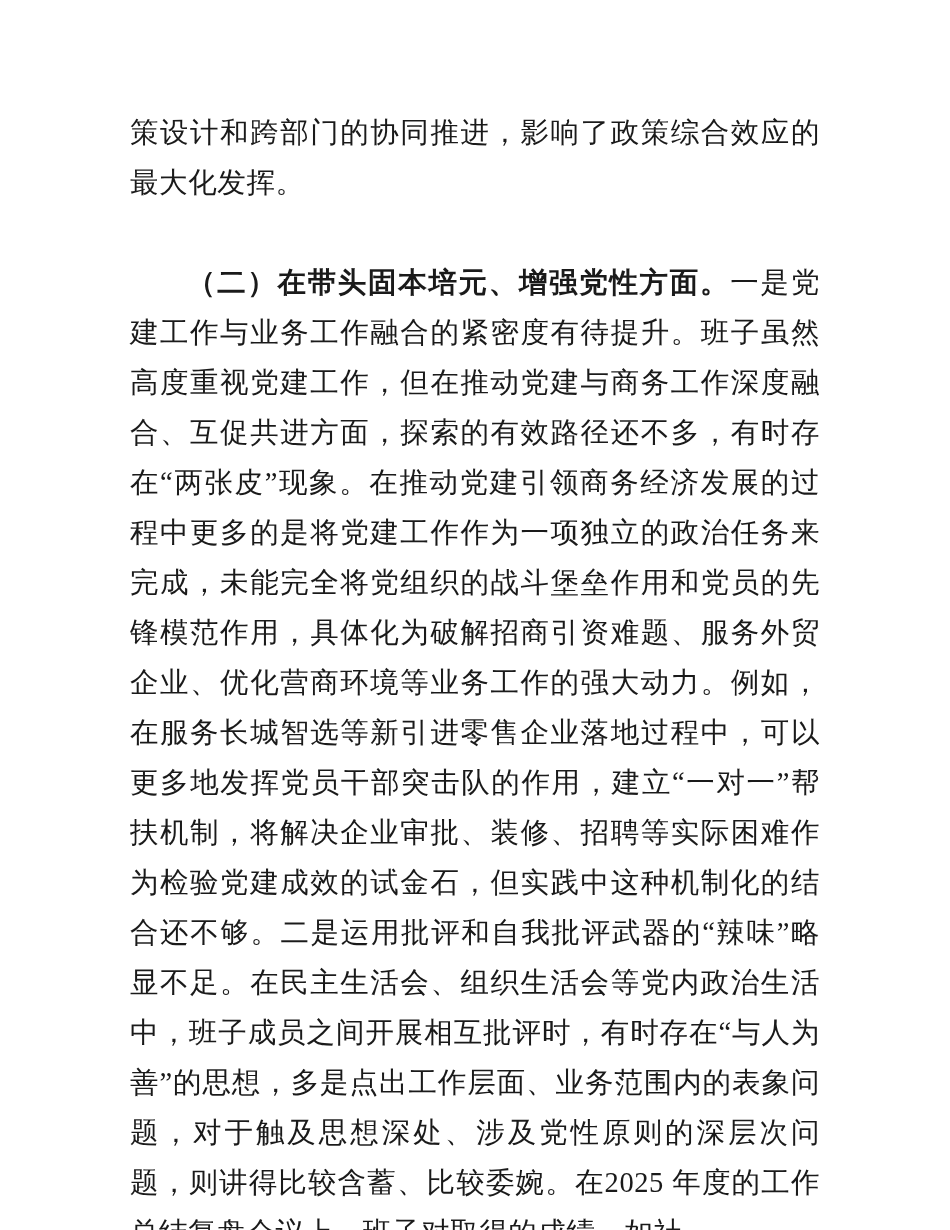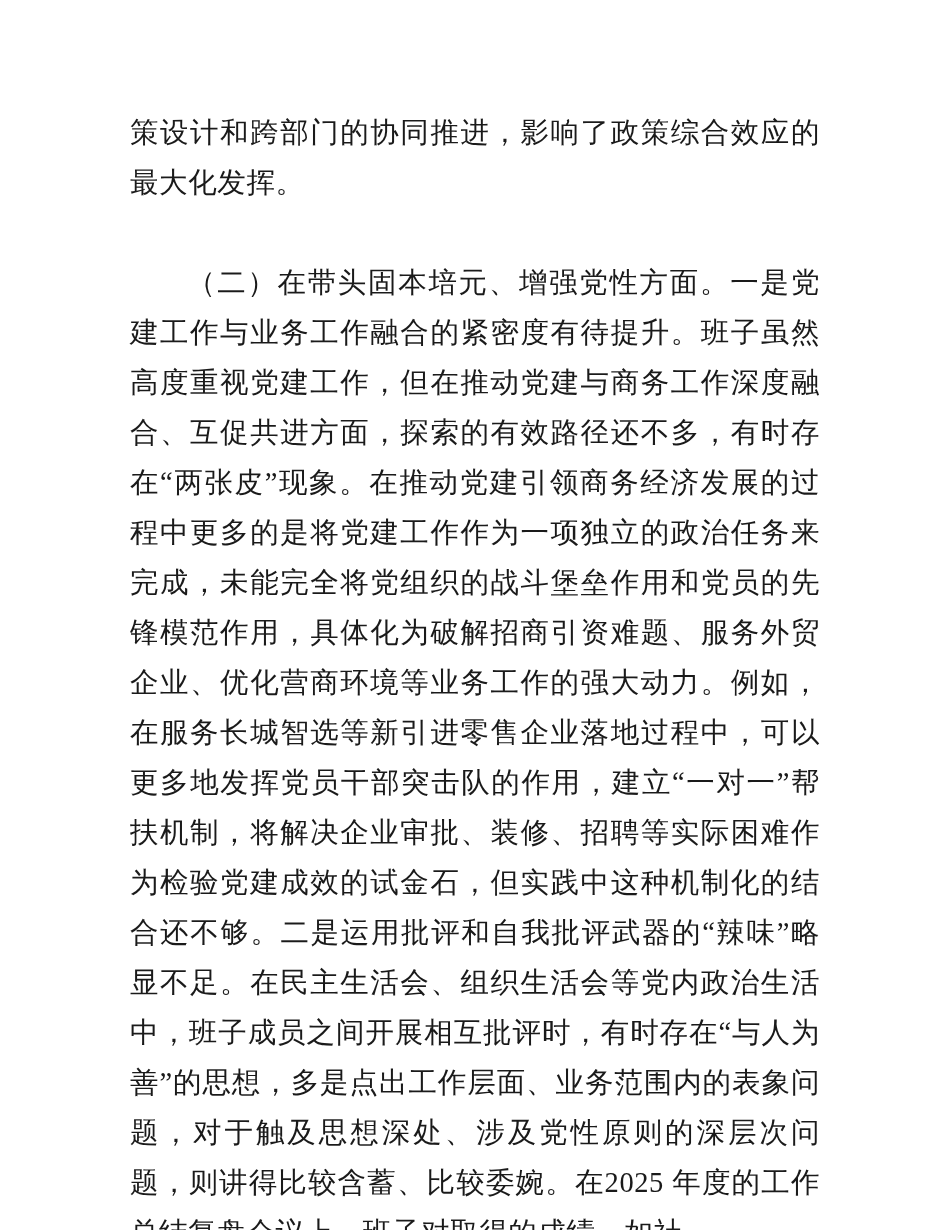--- a/index.html
+++ b/index.html
@@ -44,21 +44,21 @@
   p.para-continued {
     text-indent: 0;
   }
   p.para-indented {
     text-indent: 2em;
   }
   .para-gap {
     height: 50px;
   }
   .lead-bold {
-    font-weight: normal;
+    font-weight: bold;
     letter-spacing: 0.4px;
   }
   .tail-line {
     text-align-last: left;
   }
 </style>
 </head>
 <body>
 
 <div class="page">

